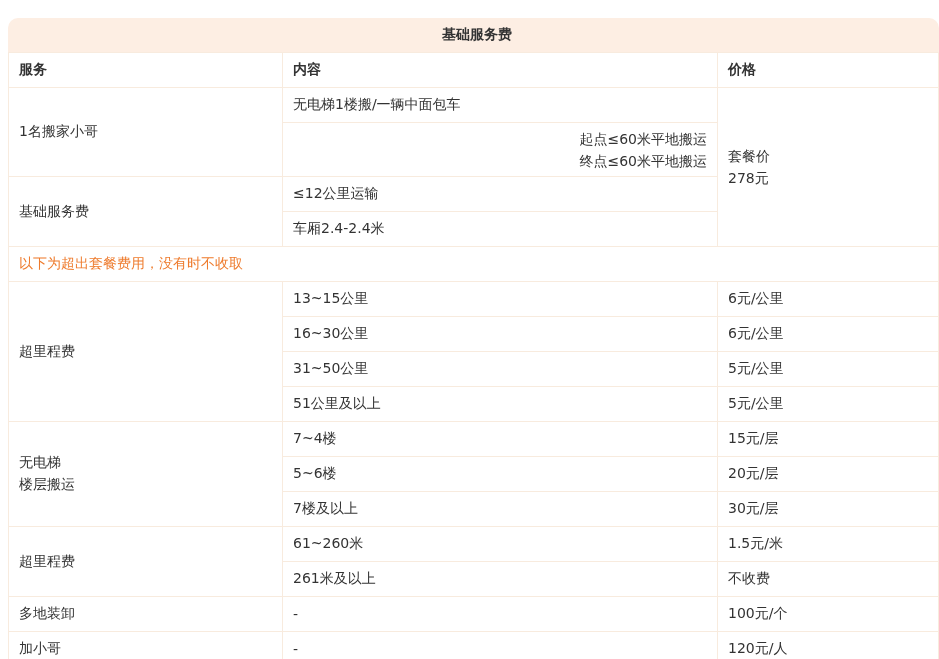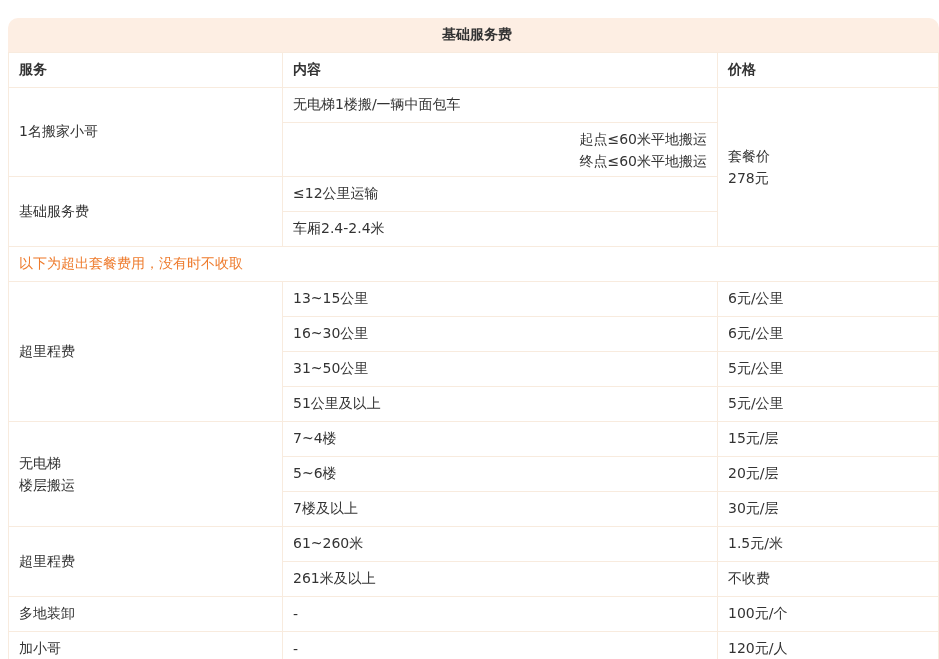--- a/index.html
+++ b/index.html
@@ -113,21 +113,21 @@
     <tr>
       <td>31~50公里</td>
       <td>5元/公里</td>
     </tr>
     <tr>
       <td>51公里及以上</td>
       <td>5元/公里</td>
     </tr>
 
     <tr>
-      <td rowspan="3" style="white-space:normal;">
+      <td rowspan="3" style="white-space:normal;font-family:Liberation Serif, serif;">
         <div class="line">无电梯</div>
         <div class="line">楼层搬运</div>
       </td>
       <td>7~4楼</td>
       <td>15元/层</td>
     </tr>
     <tr>
       <td>5~6楼</td>
       <td>20元/层</td>
     </tr>

